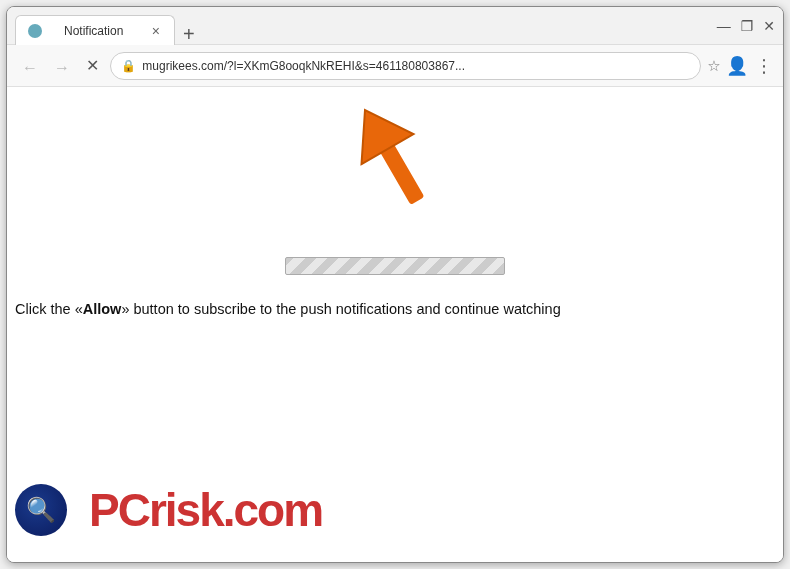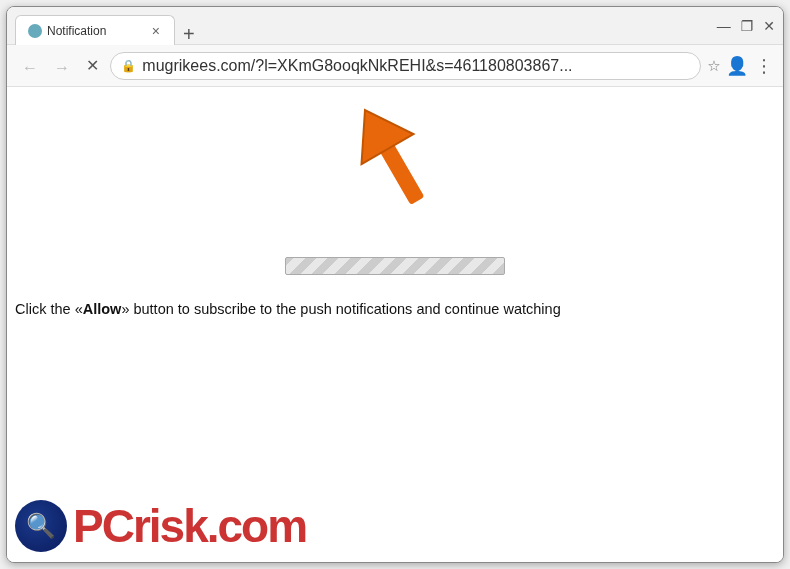--- a/index.html
+++ b/index.html
@@ -43,21 +43,21 @@
       display: flex;
       align-items: center;
       background: #fff;
       border: 1px solid #ccc;
       border-bottom: none;
       border-radius: 6px 6px 0 0;
       padding: 0 12px;
       height: 30px;
       min-width: 160px;
       max-width: 220px;
-      gap: 5px;
+      gap: 22px;
       position: relative;
       top: 1px;
     }
     .tab-favicon {
       width: 14px;
       height: 14px;
       background: #6ab;
       border-radius: 50%;
       flex-shrink: 0;
     }
@@ -124,21 +124,21 @@
       display: flex;
       align-items: center;
       padding: 0 10px;
       gap: 6px;
     }
     .lock-icon {
       font-size: 12px;
       color: #555;
     }
     .address-text {
-      font-size: 16px;
+      font-size: 12px;
       color: #333;
       flex: 1;
       white-space: nowrap;
       overflow: hidden;
       text-overflow: ellipsis;
     }
     .star-icon {
       font-size: 15px;
       color: #777;
       cursor: pointer;
@@ -199,25 +199,25 @@
       font-size: 14.5px;
       color: #111;
       line-height: 1.5;
     }
     .allow-bold {
       font-weight: bold;
     }
     
     .watermark {
       position: absolute;
-      bottom: 10px;
+      bottom: 26px;
       left: 8px;
       display: flex;
       align-items: center;
-      gap: 6px;
+      gap: 22px;
     }
     .pcrisk-logo-icon {
       width: 52px;
       height: 52px;
       background: radial-gradient(circle at 40% 40%, #1a3a8c, #0a1a5c);
       border-radius: 50%;
       position: relative;
       display: flex;
       align-items: center;
       justify-content: center;

